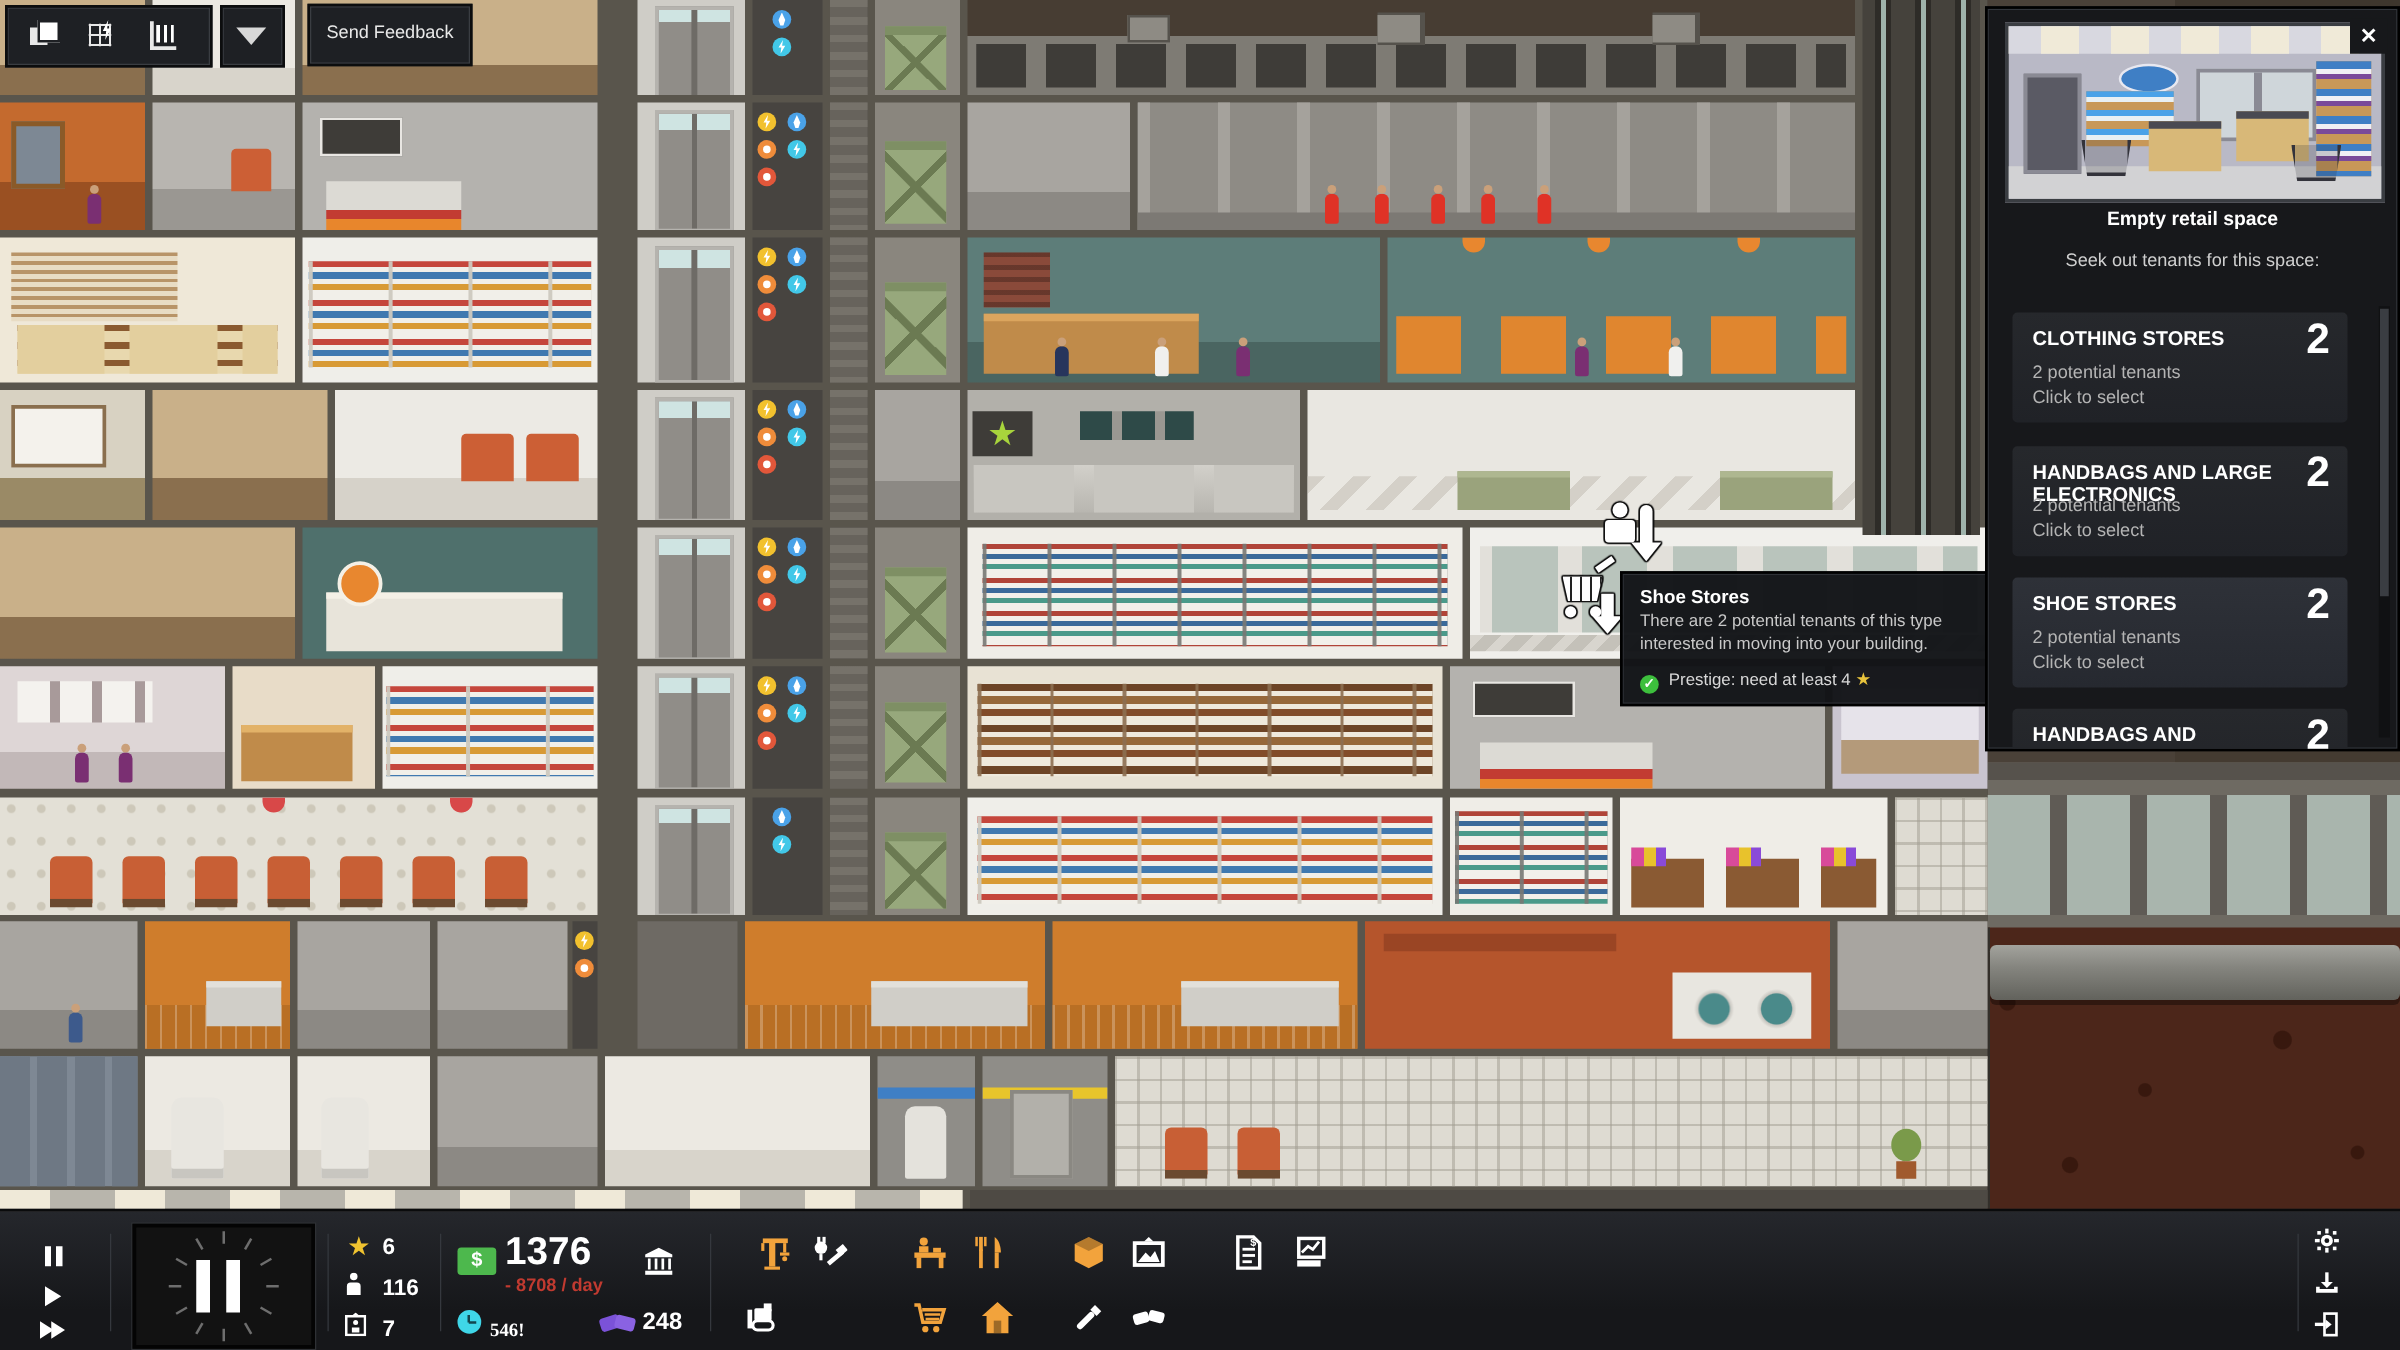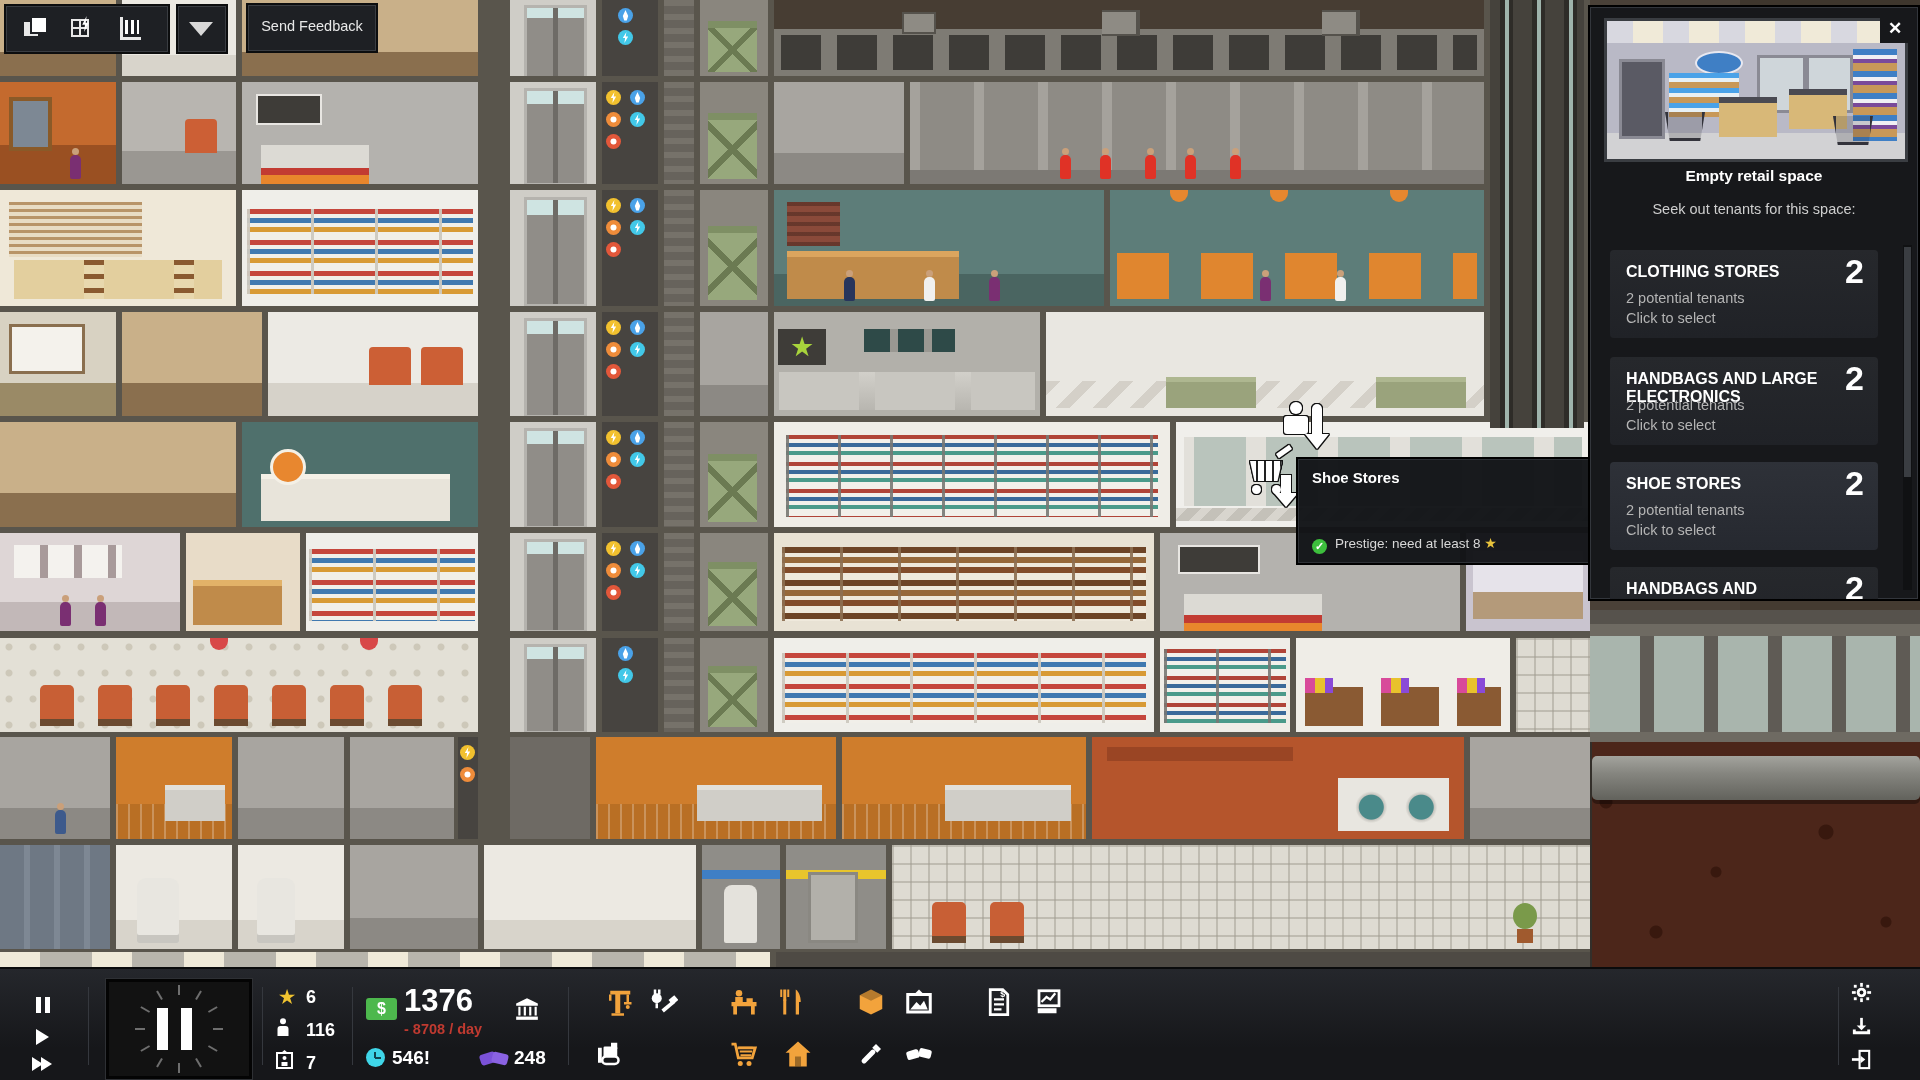--- a/index.html
+++ b/index.html
@@ -241,21 +241,21 @@
   .statrow{position:absolute;left:276px;color:#fff;font-size:18px;font-weight:bold;}
   .staticon{display:inline-block;width:22px;text-align:center;margin-right:8px;}
   .micon{display:inline-block;vertical-align:middle;}
   #money-badge{position:absolute;left:366px;top:29px;width:31px;height:22px;background:#4db84d;border-radius:3px;
     color:#fff;font-weight:bold;font-size:16px;text-align:center;line-height:22px;}
   #money-val{position:absolute;left:404px;top:14px;color:#fff;font-size:31px;font-weight:bold;}
   #money-day{position:absolute;left:404px;top:52px;color:#c03a30;font-size:14.5px;font-weight:bold;}
   #buzz-ic{position:absolute;left:366px;top:79px;width:19px;height:19px;border-radius:50%;background:#3fd6e8;}
   #buzz-ic:before{content:"";position:absolute;left:8px;top:4px;width:2px;height:6px;background:#12454e;}
   #buzz-ic:after{content:"";position:absolute;left:9px;top:9px;width:6px;height:2px;background:#12454e;}
-  #buzz-val{position:absolute;left:392px;top:78px;color:#fff;font-size:19px;font-weight:bold;}
+  #buzz-val{position:absolute;left:392px;top:88px;color:#fff;font-size:15px;font-weight:bold;font-family:Liberation Serif, serif;}
   #fav-ic{position:absolute;left:478px;top:82px;width:34px;height:16px;}
   #fav-ic:before{content:"";position:absolute;left:2px;top:2px;width:16px;height:11px;background:#7b52d8;border-radius:3px;transform:rotate(-18deg);}
   #fav-ic:after{content:"";position:absolute;left:14px;top:2px;width:16px;height:11px;background:#8a62e2;border-radius:3px;transform:rotate(14deg);}
   #fav-val{position:absolute;left:514px;top:78px;color:#fff;font-size:19px;font-weight:bold;}
   .ticon{position:absolute;cursor:pointer;}
   .sys{position:absolute;left:1850px;cursor:pointer;}
   
   svg.ic{display:block;}
 </style>
 </head>
@@ -626,22 +626,23 @@
           <div class="l2"></div>
         </div>
       </div>
     <div id="tp-scroll">
         <div id="tp-thumb"></div>
       </div>
   </div>
 
   <div id="tooltip">
     <div id="tt-title">Shoe Stores</div>
+    <div id="tt-body">There are 2 potential tenants of this type interested in moving into your building.</div>
     <div id="tt-req">
-      <span id="tt-check">✓</span><span>Prestige: need at least 8</span> <span id="tt-star">★</span>
+      <span id="tt-check">✓</span><span>Prestige: need at least 4</span> <span id="tt-star">★</span>
     </div>
   </div>
 
   <div id="bbar">
     <div class="pbtn pb-pause"></div>
     <div class="pbtn pb-play"></div>
     <div class="pbtn pb-ff" style="left:32px;"></div>
     <div id="clock">
       <div class="hbar" style="left:48px;"></div>
         <div class="hbar" style="left:72px;"></div>

